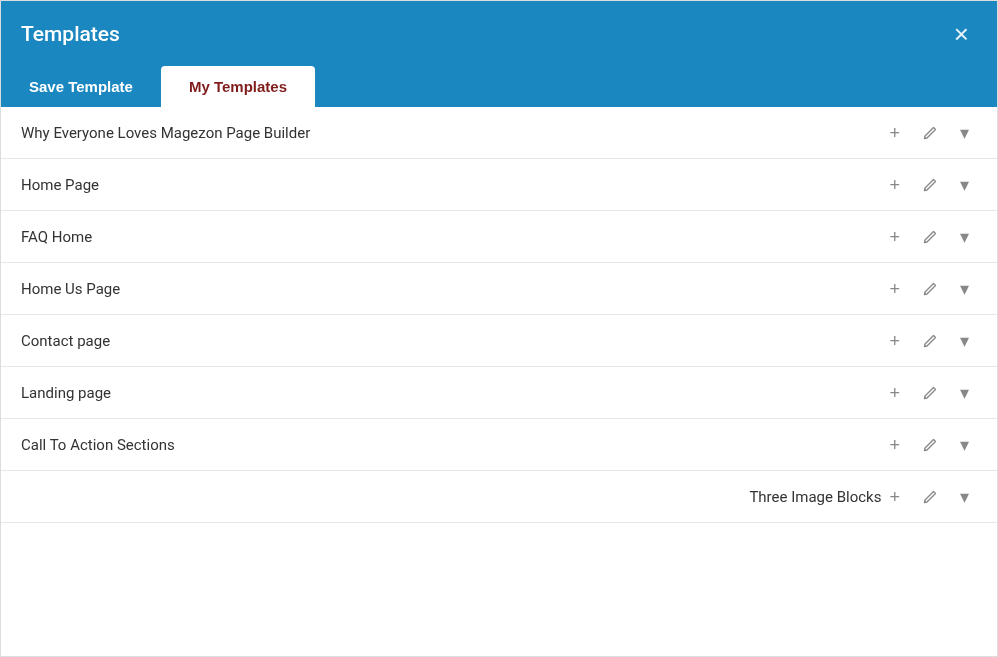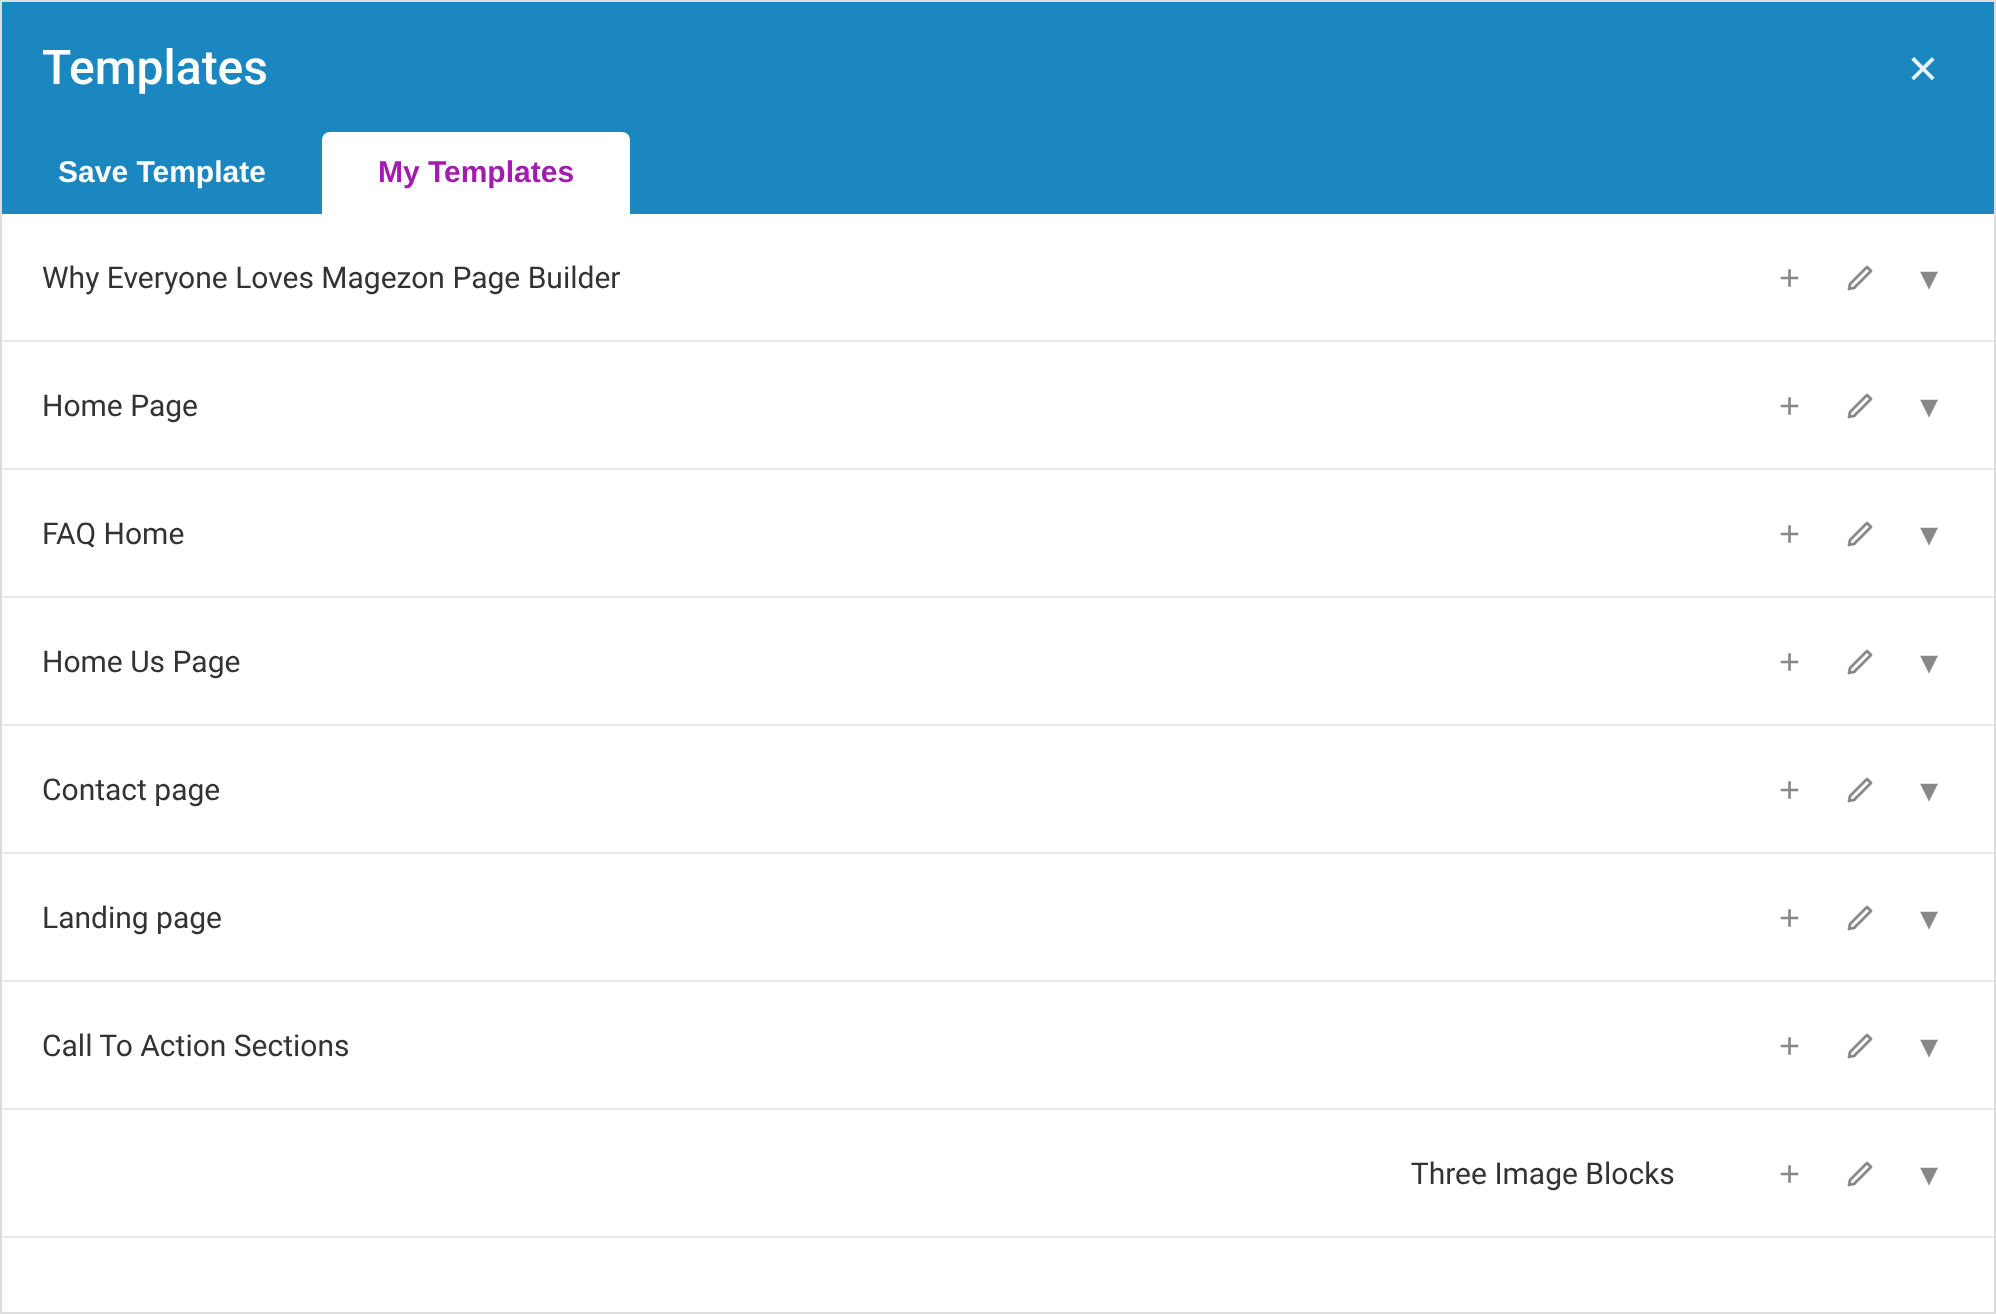--- a/index.html
+++ b/index.html
@@ -32,21 +32,21 @@
       padding: 0 20px;
       display: flex;
       align-items: center;
       justify-content: space-between;
       height: 65px;
       flex-shrink: 0;
     }
 
     .modal-title {
       color: #fff;
-      font-size: 24px;
+      font-size: 21px;
       font-weight: 500;
     }
 
     .close-btn {
       color: #fff;
       background: none;
       border: none;
       font-size: 26px;
       cursor: pointer;
       line-height: 1;
@@ -66,43 +66,42 @@
       cursor: pointer;
       font-size: 15px;
       font-weight: 600;
       border: none;
       background: none;
       position: relative;
     }
 
     .tab.active {
       background: #fff;
-      color: #a21caf;
+      color: #7f1d1d;
       border-radius: 4px 4px 0 0;
       margin-bottom: 0;
     }
 
     .tab.inactive {
       color: #fff;
       background: none;
     }
 
     .template-list {
       flex: 1;
       background: #fff;
     }
 
     .template-row {
       display: flex;
       align-items: center;
       justify-content: space-between;
       padding: 0 20px;
-      height: 64px;
+      height: 52px;
       border-bottom: 1px solid #e8e8e8;
-      gap: 44px;
     }
 
     .template-row:last-child {
       border-bottom: 1px solid #e8e8e8;
       justify-content: flex-end;
     }
 
     .template-name {
       font-size: 15px;
       color: #333;

